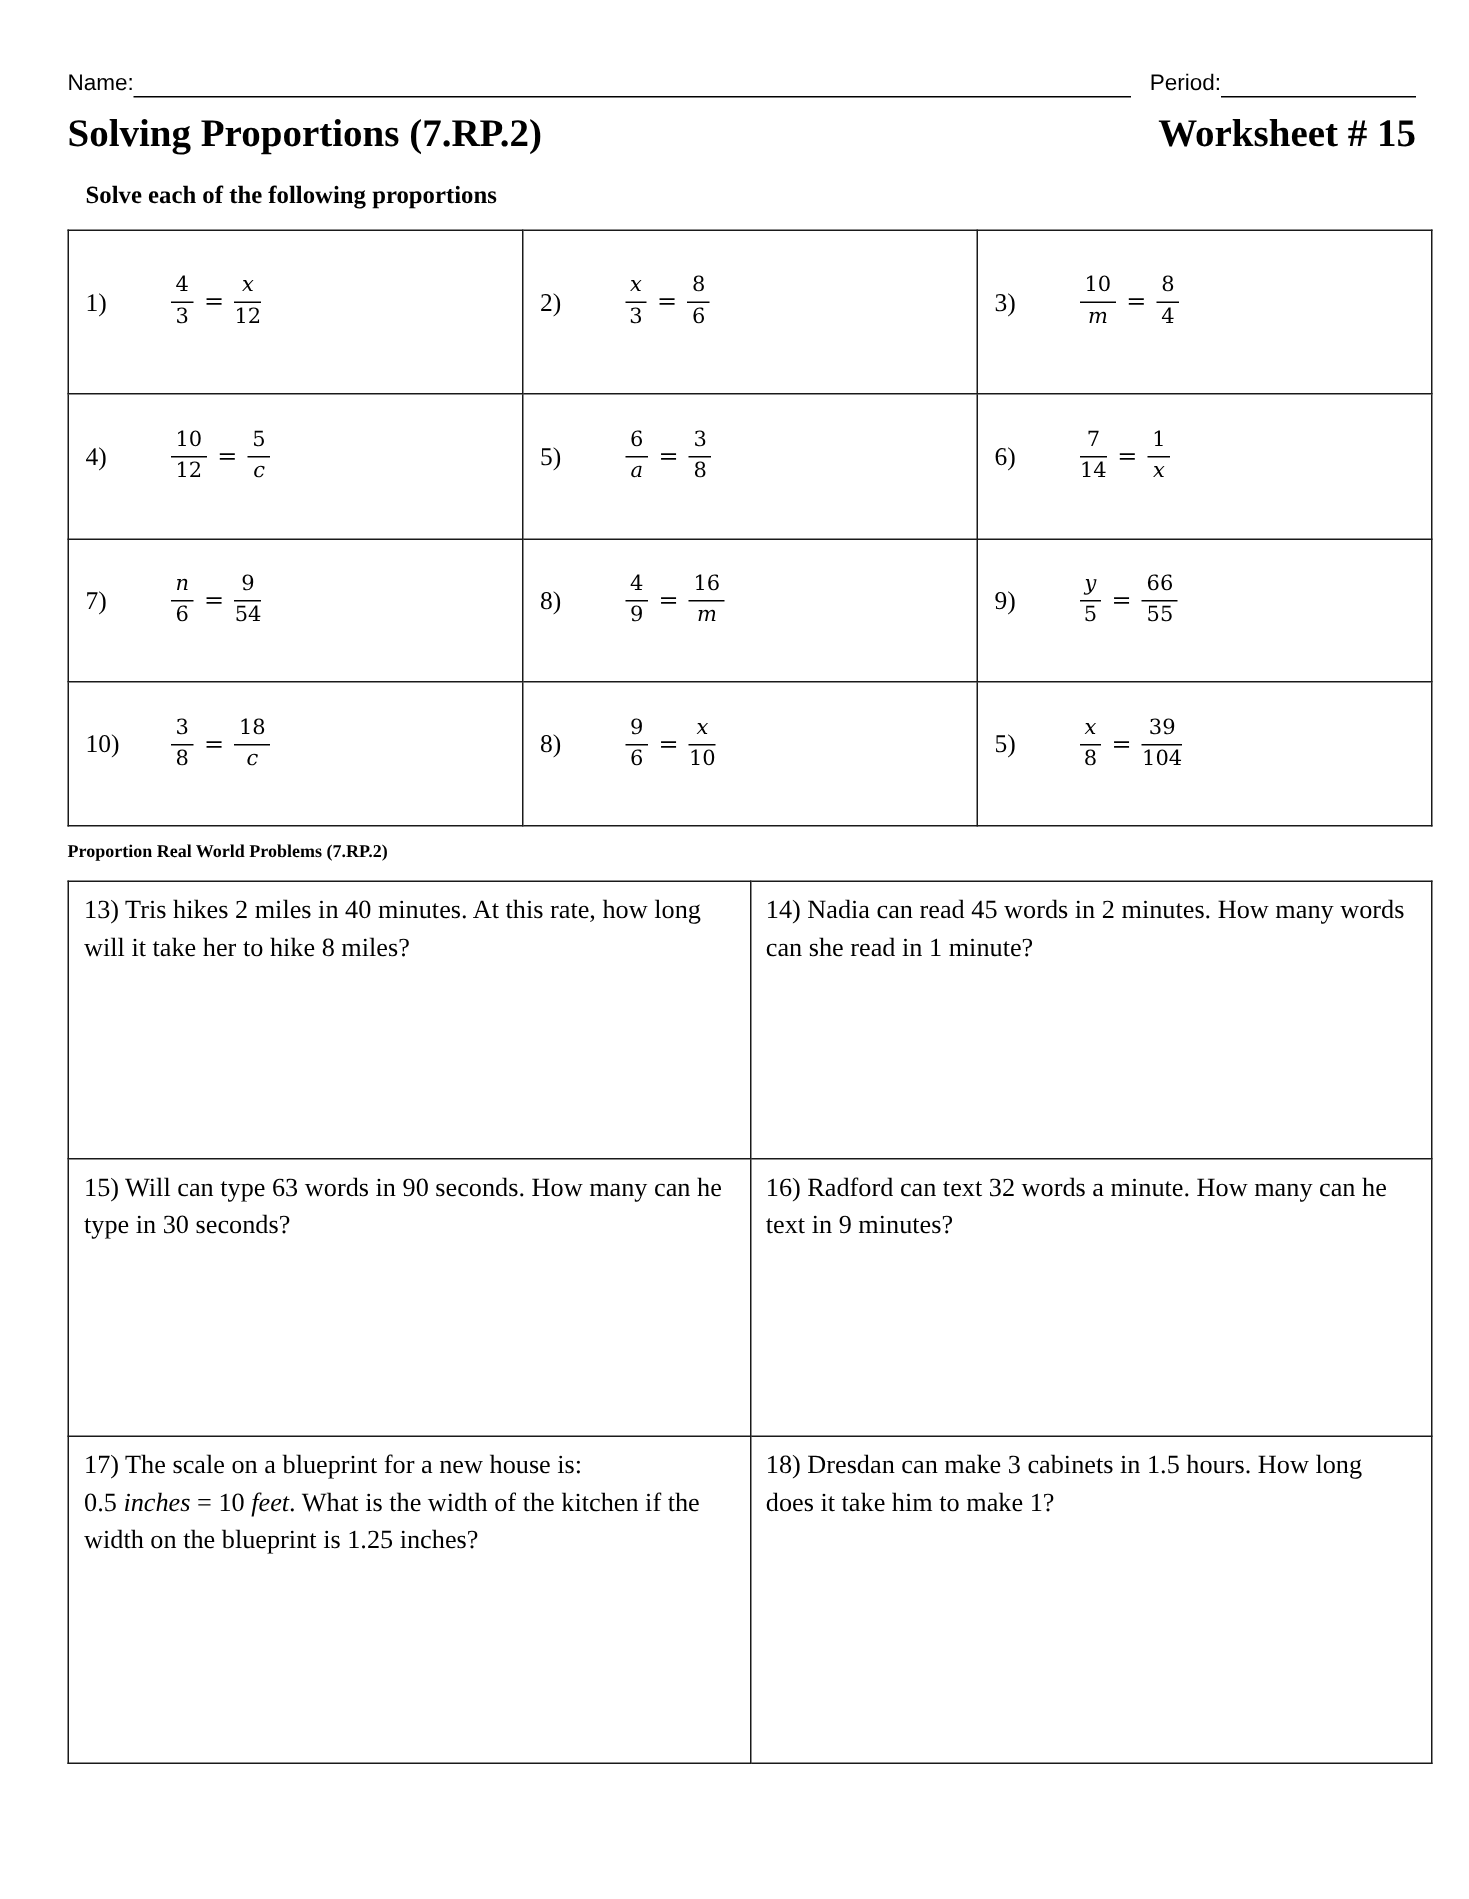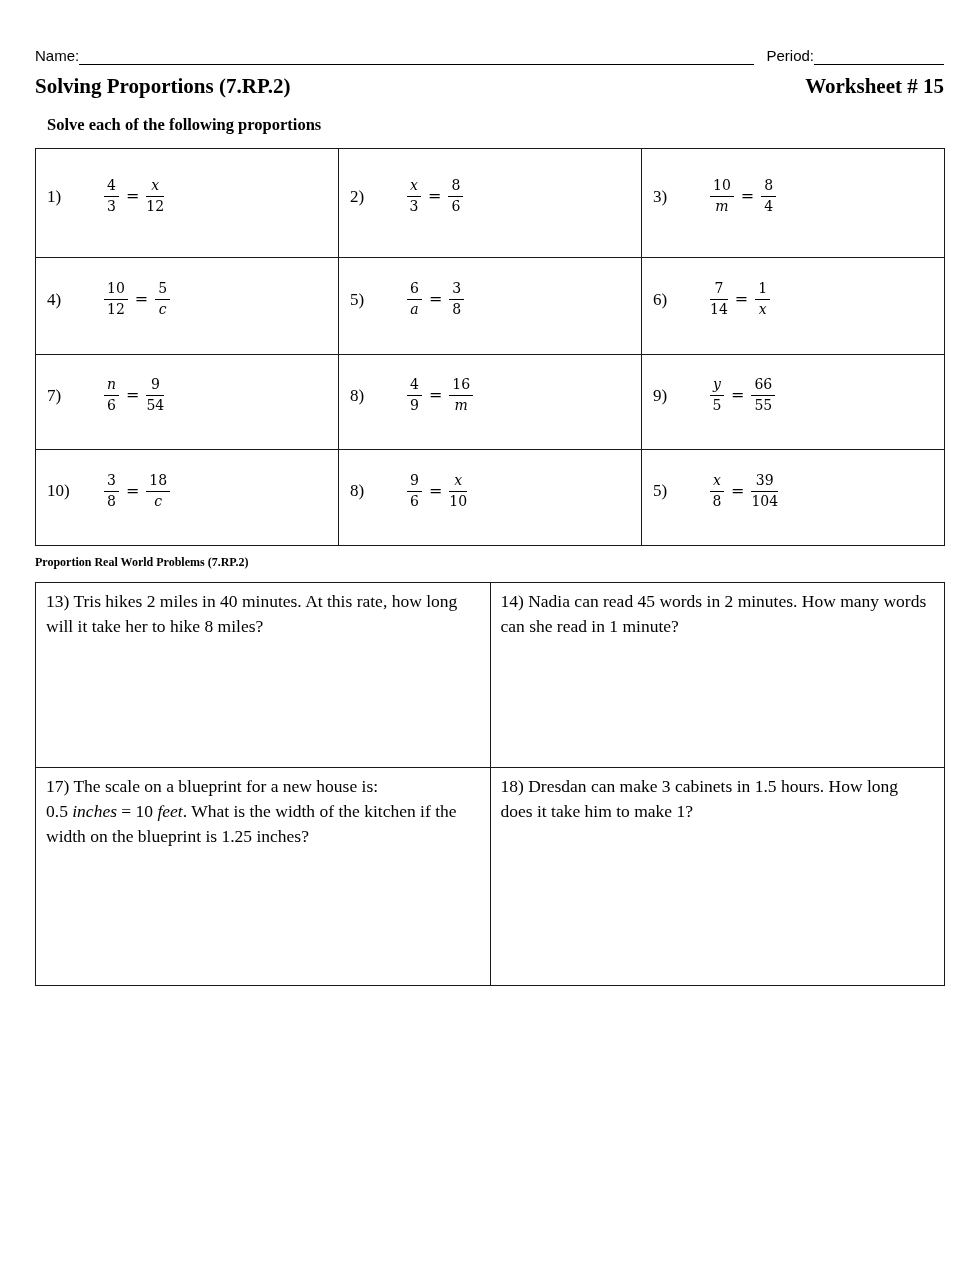--- a/index.html
+++ b/index.html
@@ -3,42 +3,42 @@
 <meta charset="utf-8">
 <style>
   * { margin:0; padding:0; box-sizing:border-box; }
   html,body { background:#ffffff; }
   body {
     width:979px; height:1266px;
     font-family:"Liberation Serif", serif;
     color:#000;
     position:relative;
   }
-  .page { padding:48px 35px 0 35px; width:979px; }
+  .page { padding:48px 35px 0 45px; width:979px; }
 
   
   .name-row {
     display:flex; align-items:flex-end;
     font-family:"Liberation Sans", sans-serif;
     font-size:15px; line-height:1.1;
   }
   .blank-line {
     border-bottom:1.6px solid #000;
     height:14px;
   }
   .blank-line.name { flex:1; margin-right:6px; }
   .blank-line.period { width:130px; }
   .name-label, .period-label { flex:none; }
   .period-label { margin-left:6px; }
 
   
   .title-row {
     display:flex; justify-content:space-between; align-items:baseline;
     margin-top:9px;
-    font-weight:bold; font-size:21px;
+    font-weight:bold; font-size:26px;
     font-family:"Liberation Serif", serif;
   }
 
   .instr1 {
     margin-top:16px;
     font-weight:bold; font-size:16.5px;margin-left:12px;
   }
 
   
   table { border-collapse:collapse; table-layout:fixed; }
@@ -330,20 +330,24 @@
   <table class="wtable">
     <colgroup>
         <col>
         <col>
       </colgroup>
     <tbody>
         <tr class="r1">
       <td class="wcell"><span class="wlabel">13)</span> <span class="wtext">Tris hikes 2 miles in 40 minutes. At this rate, how long will it take her to hike 8 miles?</span></td>
       <td class="wcell"><span class="wlabel">14)</span>&nbsp;<span class="wtext">Nadia can read 45 words in 2 minutes. How many words can she read in 1 minute?</span></td>
     </tr>
+    <tr class="r2">
+      <td class="wcell"><span class="wlabel">15)</span> <span class="wtext">Will can type 63 words in 90 seconds. How many can he type in 30 seconds?</span></td>
+      <td class="wcell"><span class="wlabel">16)</span> <span class="wtext">Radford can text 32 words a minute. How many can he text in 9 minutes?</span></td>
+    </tr>
     <tr class="r3">
       <td class="wcell"><span class="wlabel">17)</span> <span class="wtext">The scale on a blueprint for a new house is:
 0.5 </span><span class="wtext it">inches</span><span class="wtext"> = 10 </span><span class="wtext it">feet</span><span class="wtext">. What is the width of the kitchen if the width on the blueprint is 1.25 inches?</span></td>
       <td class="wcell"><span class="wlabel">18)</span> <span class="wtext">Dresdan can make 3 cabinets in 1.5 hours. How long does it take him to make 1?</span></td>
     </tr>
   </tbody>
     </table>
 
 </div>
 

